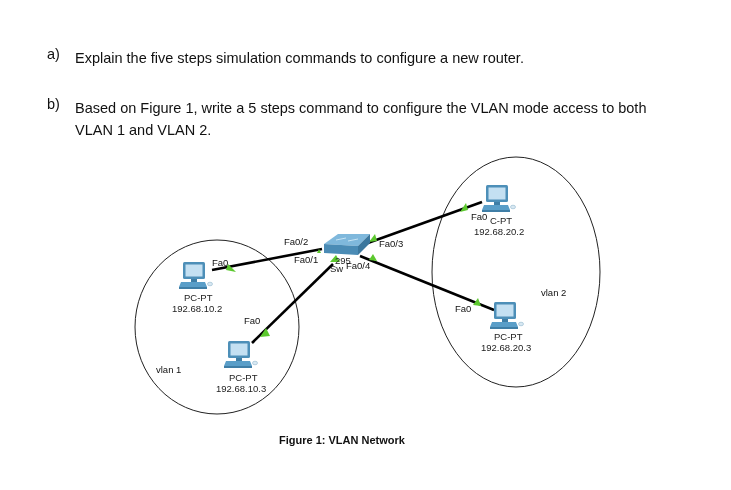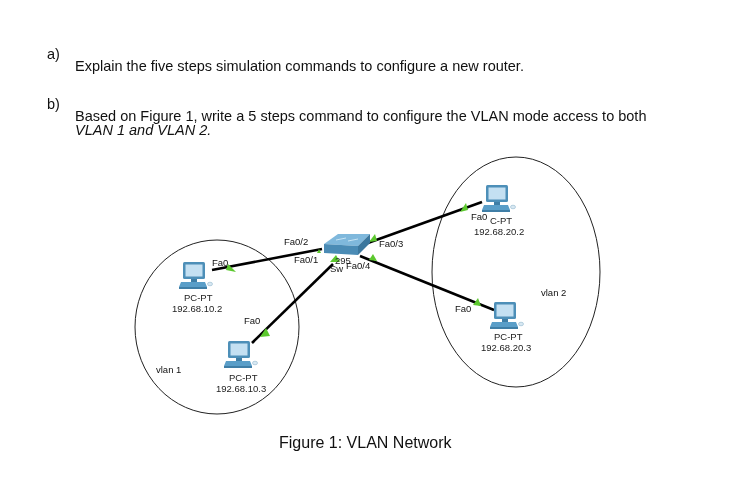--- a/index.html
+++ b/index.html
@@ -1,28 +1,28 @@
 <!DOCTYPE html>
 <html><head>
   <meta charset="utf-8">
   <style>
     html, body { margin: 0; padding: 0; background: #ffffff; }
     body { width: 731px; height: 490px; position: relative; overflow: hidden;
            font-family: "Liberation Sans", sans-serif; color: #111; }
     .q { position: absolute; font-size: 14.5px; line-height: 20px; }
     .q .lbl { position: absolute; left: 0; top: 0; }
-    .q .txt { position: absolute; left: 28px; top: 12px; white-space: nowrap; }
+    .q .txt { position: absolute; left: 28px; top: 4px; white-space: nowrap; }
     #qa { left: 47px; top: 44px; }
     #qb { left: 47px; top: 94px; }
-    #qb .txt2 { position: absolute; left: 28px; top: 26px; white-space: nowrap; font-style: italic; }
+    #qb .txt2 { position: absolute; left: 28px; top: 26px; white-space: nowrap; }
     svg#diagram { position: absolute; left: 0; top: 0; }
     .port { font-family: "Liberation Sans", sans-serif; font-size: 9.5px; fill: #111; }
     .dev { font-family: "Liberation Sans", sans-serif; font-size: 9.5px; fill: #222; }
     .vlan { font-family: "Liberation Sans", sans-serif; font-size: 9.5px; fill: #111; }
-    .caption { position: absolute; left: 279px; top: 434px; font-size: 16px; font-weight: normal; white-space: nowrap; }
+    .caption { position: absolute; left: 279px; top: 434px; font-size: 11px; font-weight: bold; white-space: nowrap; }
   </style>
 </head>
 <body>
 
 <div class="q" id="qa">
   <span class="lbl">a)</span>
   <span class="txt">Explain the five steps simulation commands to configure a new router.</span>
 </div>
 
 <div class="q" id="qb">

